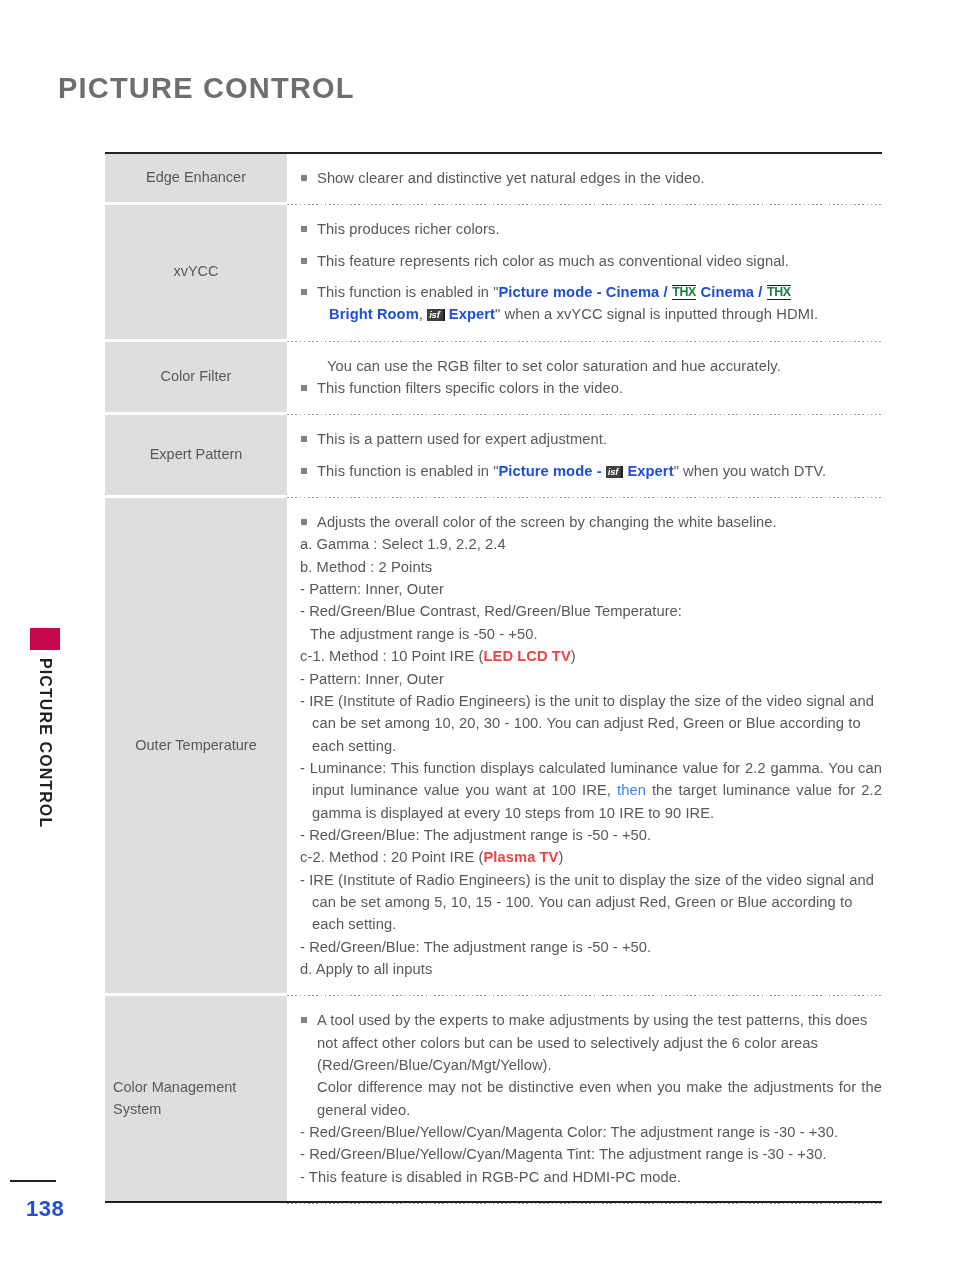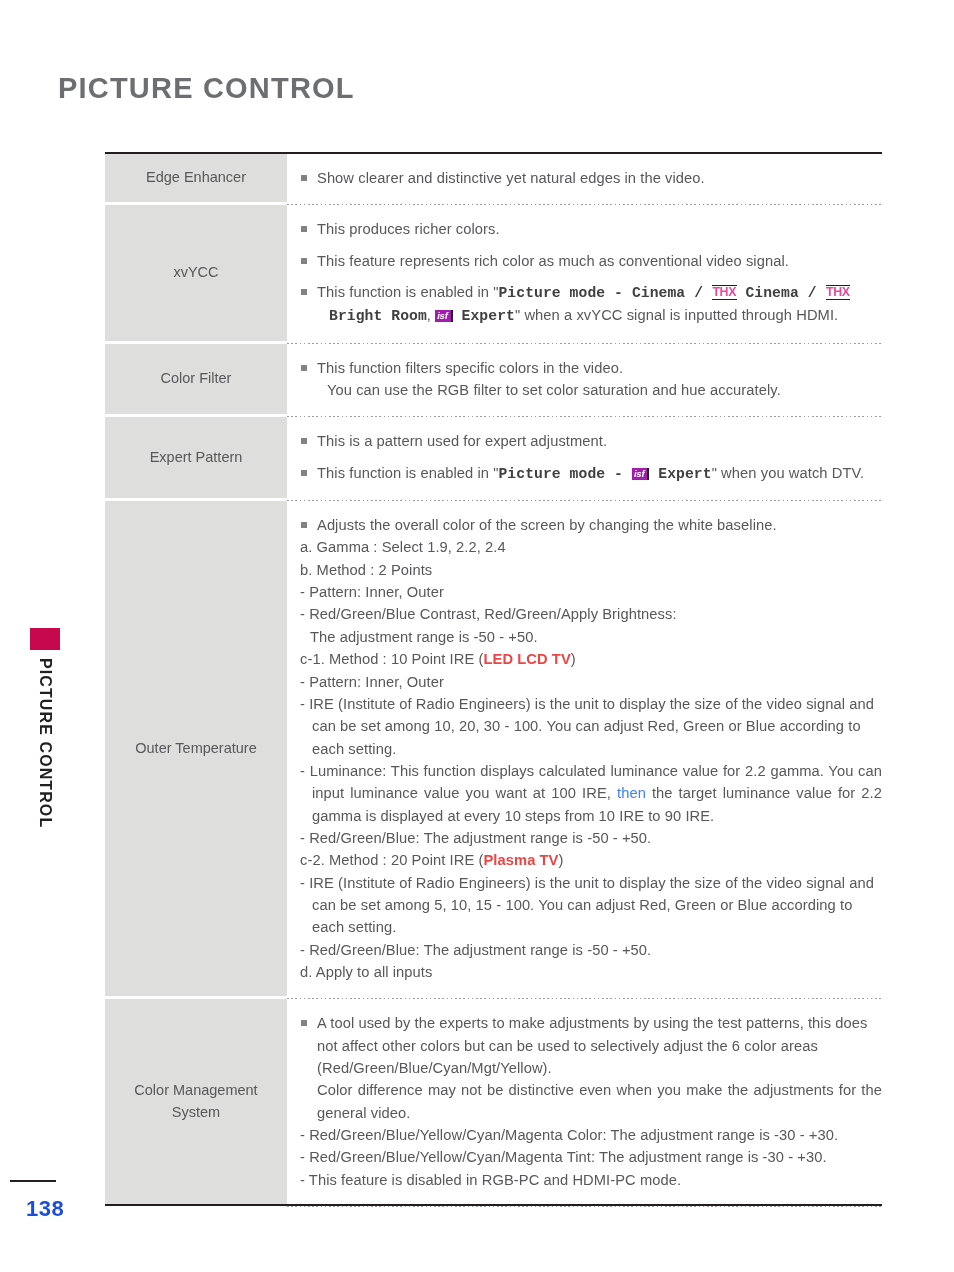--- a/index.html
+++ b/index.html
@@ -88,21 +88,21 @@
   }
   .row + .row { margin-top: 3px; }
 
   .label-cell {
     width: 182px;
     flex: 0 0 182px;
     background: #dededd;
     display: flex;
     align-items: center;
     justify-content: center;
-    text-align: center;
+    text-align: left;
     font-size: 14.5px;
     color: #58585a;
     padding: 6px 8px;
     line-height: 1.5;
   }
 
   .body-cell {
     flex: 1 1 auto;
     padding: 13px 0 13px 13px;
     position: relative;
@@ -154,42 +154,42 @@
     position: absolute;
     left: 1px;
     top: 8px;
     width: 6px;
     height: 6px;
     background: #808285;
     text-indent: 0;
   }
   .ln.just { text-align: justify; text-align-last: left; }
 
-  b, .b { font-weight: bold; color: #404040; font-family: Liberation Mono, monospace; }
+  b, .b { font-weight: bold; color: #1d4ed8; }
   .c-pink { color: #ef4444; font-weight: bold; }
   .c-teal { color: #3b82f6; }
 
   
   .thx {
     display: inline-block;
     font-weight: bold;
     font-size: 12.4px;
     letter-spacing: -0.4px;
-    color: #ec4899;
+    color: #15803d;
     border-top: 1.6px solid #231f20;
     border-bottom: 1.6px solid #231f20;
     line-height: 1.02;
     padding: 0 0.5px;
     vertical-align: 1px;
     font-family: "Liberation Sans", sans-serif;
   }
   
   .isf {
     display: inline-block;
-    background: #a21caf;
+    background: #404040;
     color: #ffffff;
     font-style: italic;
     font-weight: bold;
     font-size: 9.5px;
     line-height: 12px;
     padding: 0 3px 0 2px;
     letter-spacing: -0.2px;
     vertical-align: 1px;
     border-right: 2px solid #231f20;
   }
@@ -221,41 +221,41 @@
     <div class="body-cell">
       <p class="ln sq">This produces richer colors.</p>
       <p class="ln sq gap">This feature represents rich color as much as conventional video signal.</p>
       <p class="ln hang-sq gap"><span style="text-indent:0;display:inline"><span>This function is enabled in "</span><b>Picture mode</b><b> - </b><b>Cinema</b><b> / </b><span class="thx">THX</span><b>&nbsp;</b><b>Cinema</b><b> / </b><span class="thx">THX</span><br><b>Bright Room</b><span>, </span><span class="isf">isf</span><b>&nbsp;</b><b>Expert</b><span>" when a xvYCC signal is inputted through HDMI.</span></span></p>
     </div>
   </div>
 
   <div class="row">
     <div class="label-cell">Color Filter</div>
     <div class="body-cell">
+      <p class="ln indent1" style="padding-left:27px">You can use the RGB filter to set color saturation and hue accurately.</p>
       <p class="ln sq">This function filters specific colors in the video.</p>
-      <p class="ln indent1" style="padding-left:27px">You can use the RGB filter to set color saturation and hue accurately.</p>
     </div>
   </div>
 
   <div class="row">
     <div class="label-cell">Expert Pattern</div>
     <div class="body-cell">
       <p class="ln sq">This is a pattern used for expert adjustment.</p>
       <p class="ln sq gap"><span>This function is enabled in "</span><b>Picture mode</b><b> - </b><span class="isf">isf</span><b>&nbsp;</b><b>Expert</b><span>" when you watch DTV.</span></p>
     </div>
   </div>
 
   <div class="row">
     <div class="label-cell">Outer Temperature</div>
     <div class="body-cell">
       <p class="ln sq">Adjusts the overall color of the screen by changing the white baseline.</p>
       <p class="ln">a. Gamma : Select 1.9, 2.2, 2.4</p>
       <p class="ln">b. Method : 2 Points</p>
       <p class="ln">- Pattern: Inner, Outer</p>
-      <p class="ln">- Red/Green/Blue Contrast, Red/Green/Apply Brightness:</p>
+      <p class="ln">- Red/Green/Blue Contrast, Red/Green/Blue Temperature:</p>
       <p class="ln" style="padding-left:10px">The adjustment range is -50 - +50.</p>
       <p class="ln"><span>c-1. Method : 10 Point IRE (</span><span class="c-pink">LED LCD TV</span><span>)</span></p>
       <p class="ln">- Pattern: Inner, Outer</p>
       <p class="ln hang">- IRE (Institute of Radio Engineers) is the unit to display the size of the video signal and can be set among 10, 20, 30 - 100. You can adjust Red, Green or Blue according to each setting.</p>
       <p class="ln hang just"><span>- Luminance: This function displays calculated luminance value for 2.2 gamma. You can input luminance value you want at 100 IRE, </span><span class="c-teal">then</span><span> the target luminance value for 2.2 gamma is displayed at every 10 steps from 10 IRE to 90 IRE.</span></p>
       <p class="ln">- Red/Green/Blue: The adjustment range is -50 - +50.</p>
       <p class="ln"><span>c-2. Method : 20 Point IRE (</span><span class="c-pink">Plasma TV</span><span>)</span></p>
       <p class="ln hang">- IRE (Institute of Radio Engineers) is the unit to display the size of the video signal and can be set among 5, 10, 15 - 100. You can adjust Red, Green or Blue according to each setting.</p>
       <p class="ln">- Red/Green/Blue: The adjustment range is -50 - +50.</p>
       <p class="ln">d. Apply to all inputs</p>

